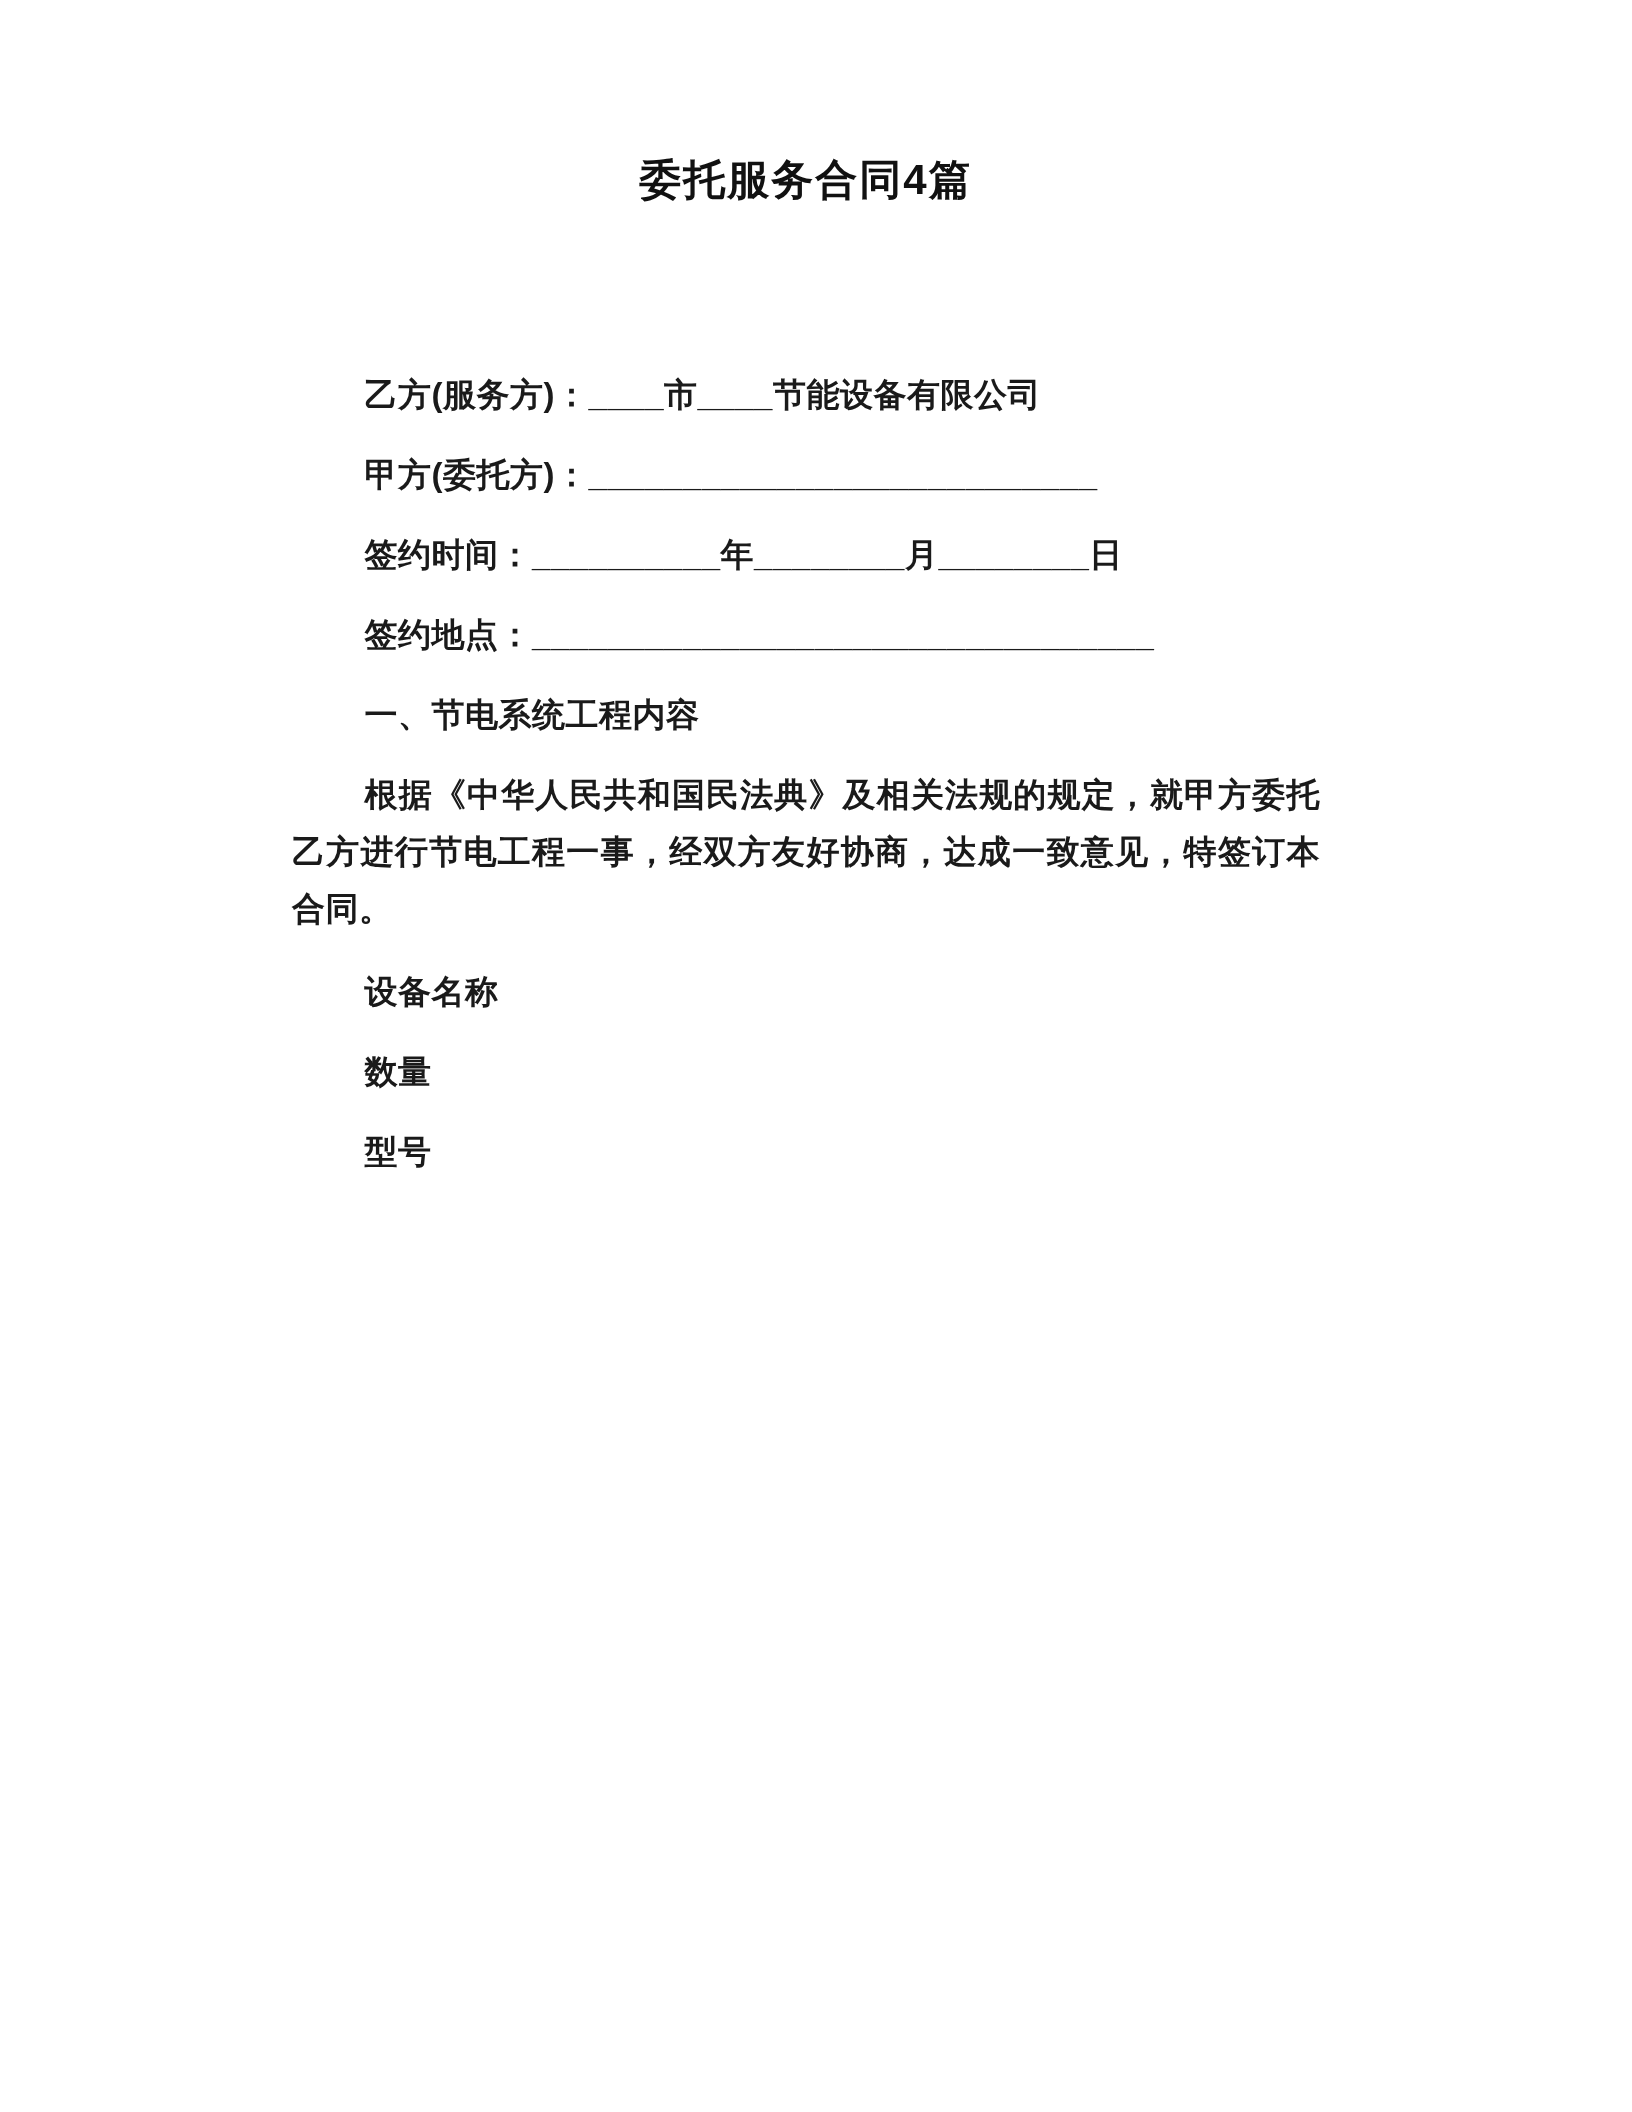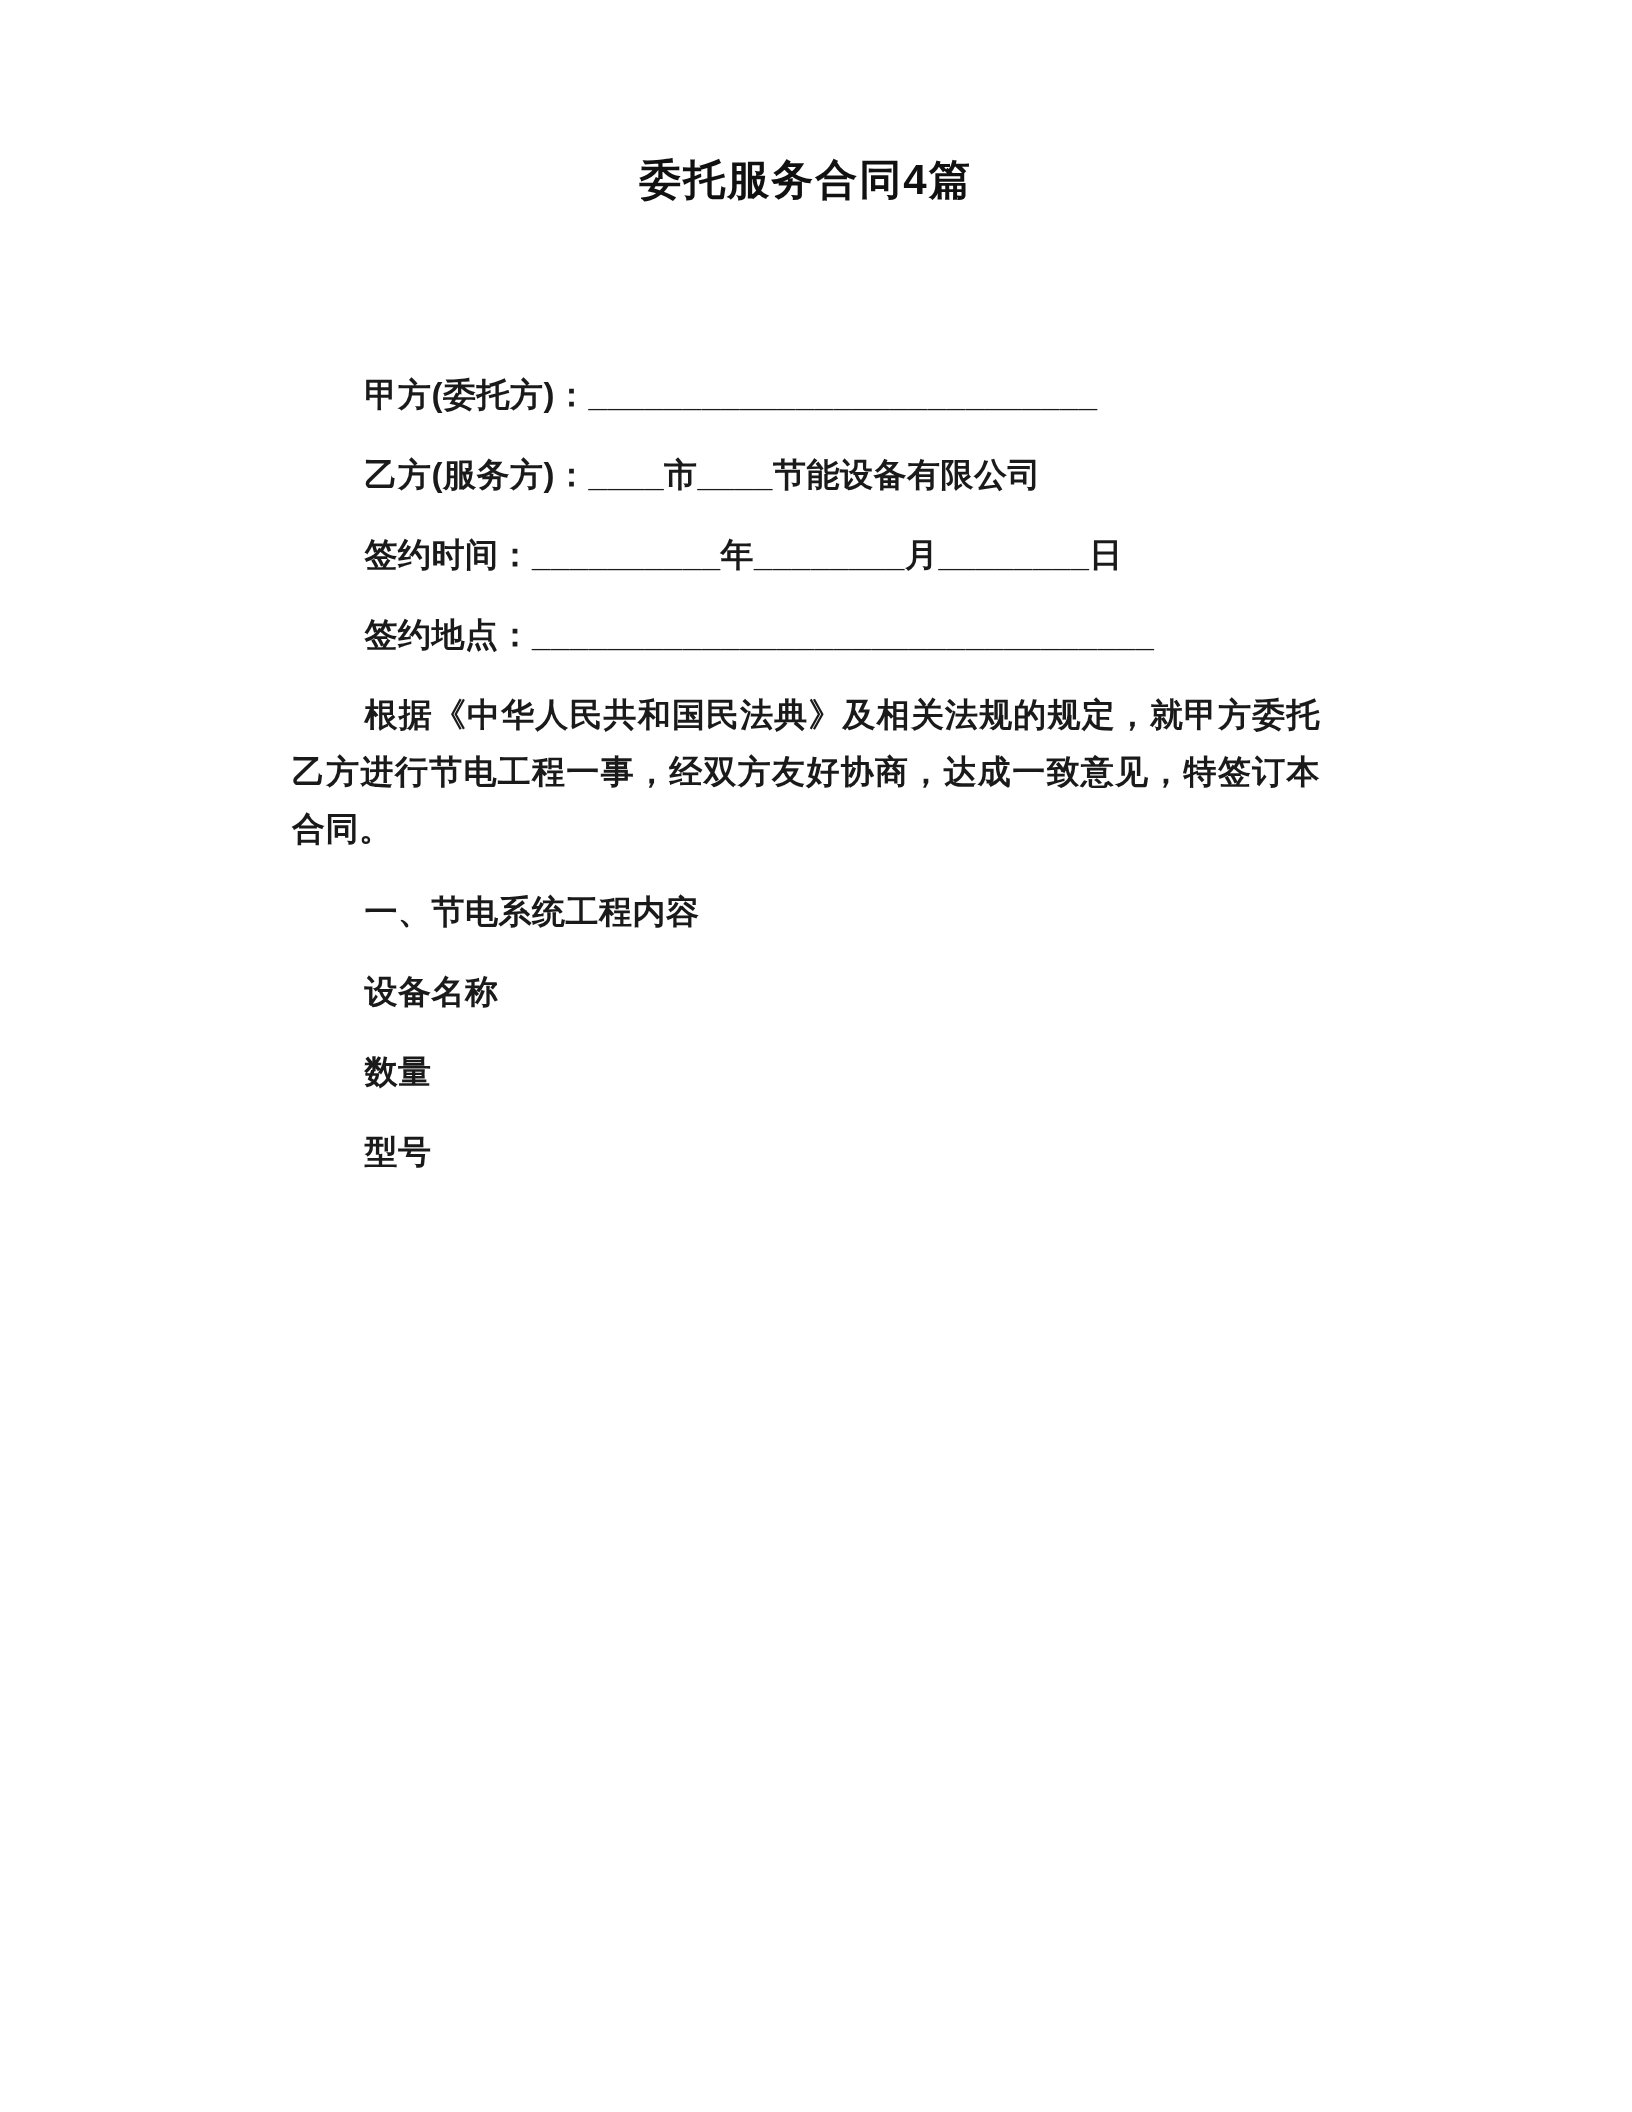--- a/index.html
+++ b/index.html
@@ -62,31 +62,31 @@
 </style>
 </head>
 <body>
 
 <div class="page">
 
   <h1 class="doc-title">委托服务合同4篇</h1>
 
   <div class="doc-body">
 
+    <p class="indent spaced">乙方(服务方)：____市____节能设备有限公司</p>
+
     <p class="indent spaced">甲方(委托方)：___________________________</p>
-
-    <p class="indent spaced">乙方(服务方)：____市____节能设备有限公司</p>
 
     <p class="indent spaced">签约时间：__________年________月________日</p>
 
     <p class="indent spaced">签约地点：_________________________________</p>
 
+    <p class="indent spaced">一、节电系统工程内容</p>
+
     <p class="indent preamble">根据《中华人民共和国民法典》及相关法规的规定，就甲方委托乙方进行节电工程一事，经双方友好协商，达成一致意见，特签订本合同。</p>
-
-    <p class="indent spaced">一、节电系统工程内容</p>
 
 
 
     <p class="indent spaced">设备名称</p>
 
     <p class="indent spaced">数量</p>
 
     <p class="indent spaced">型号</p>
 
   </div>

